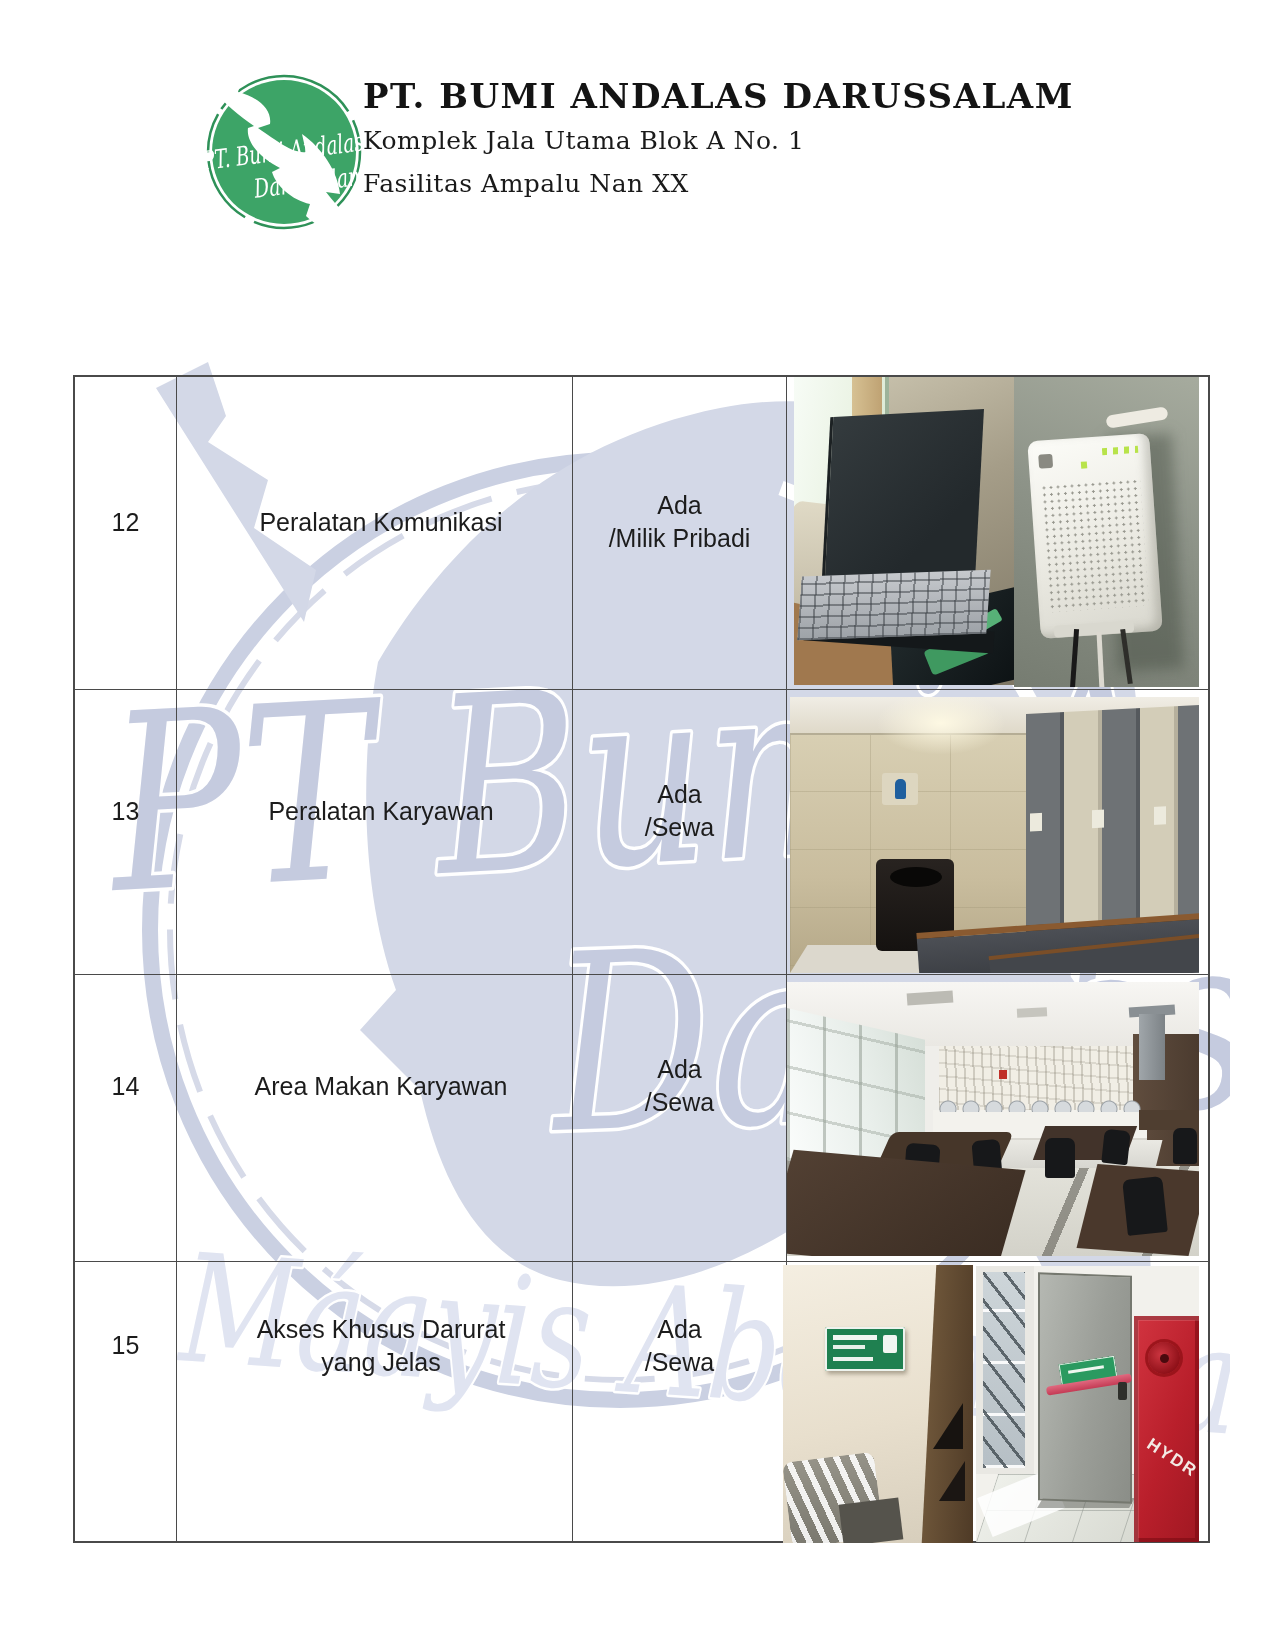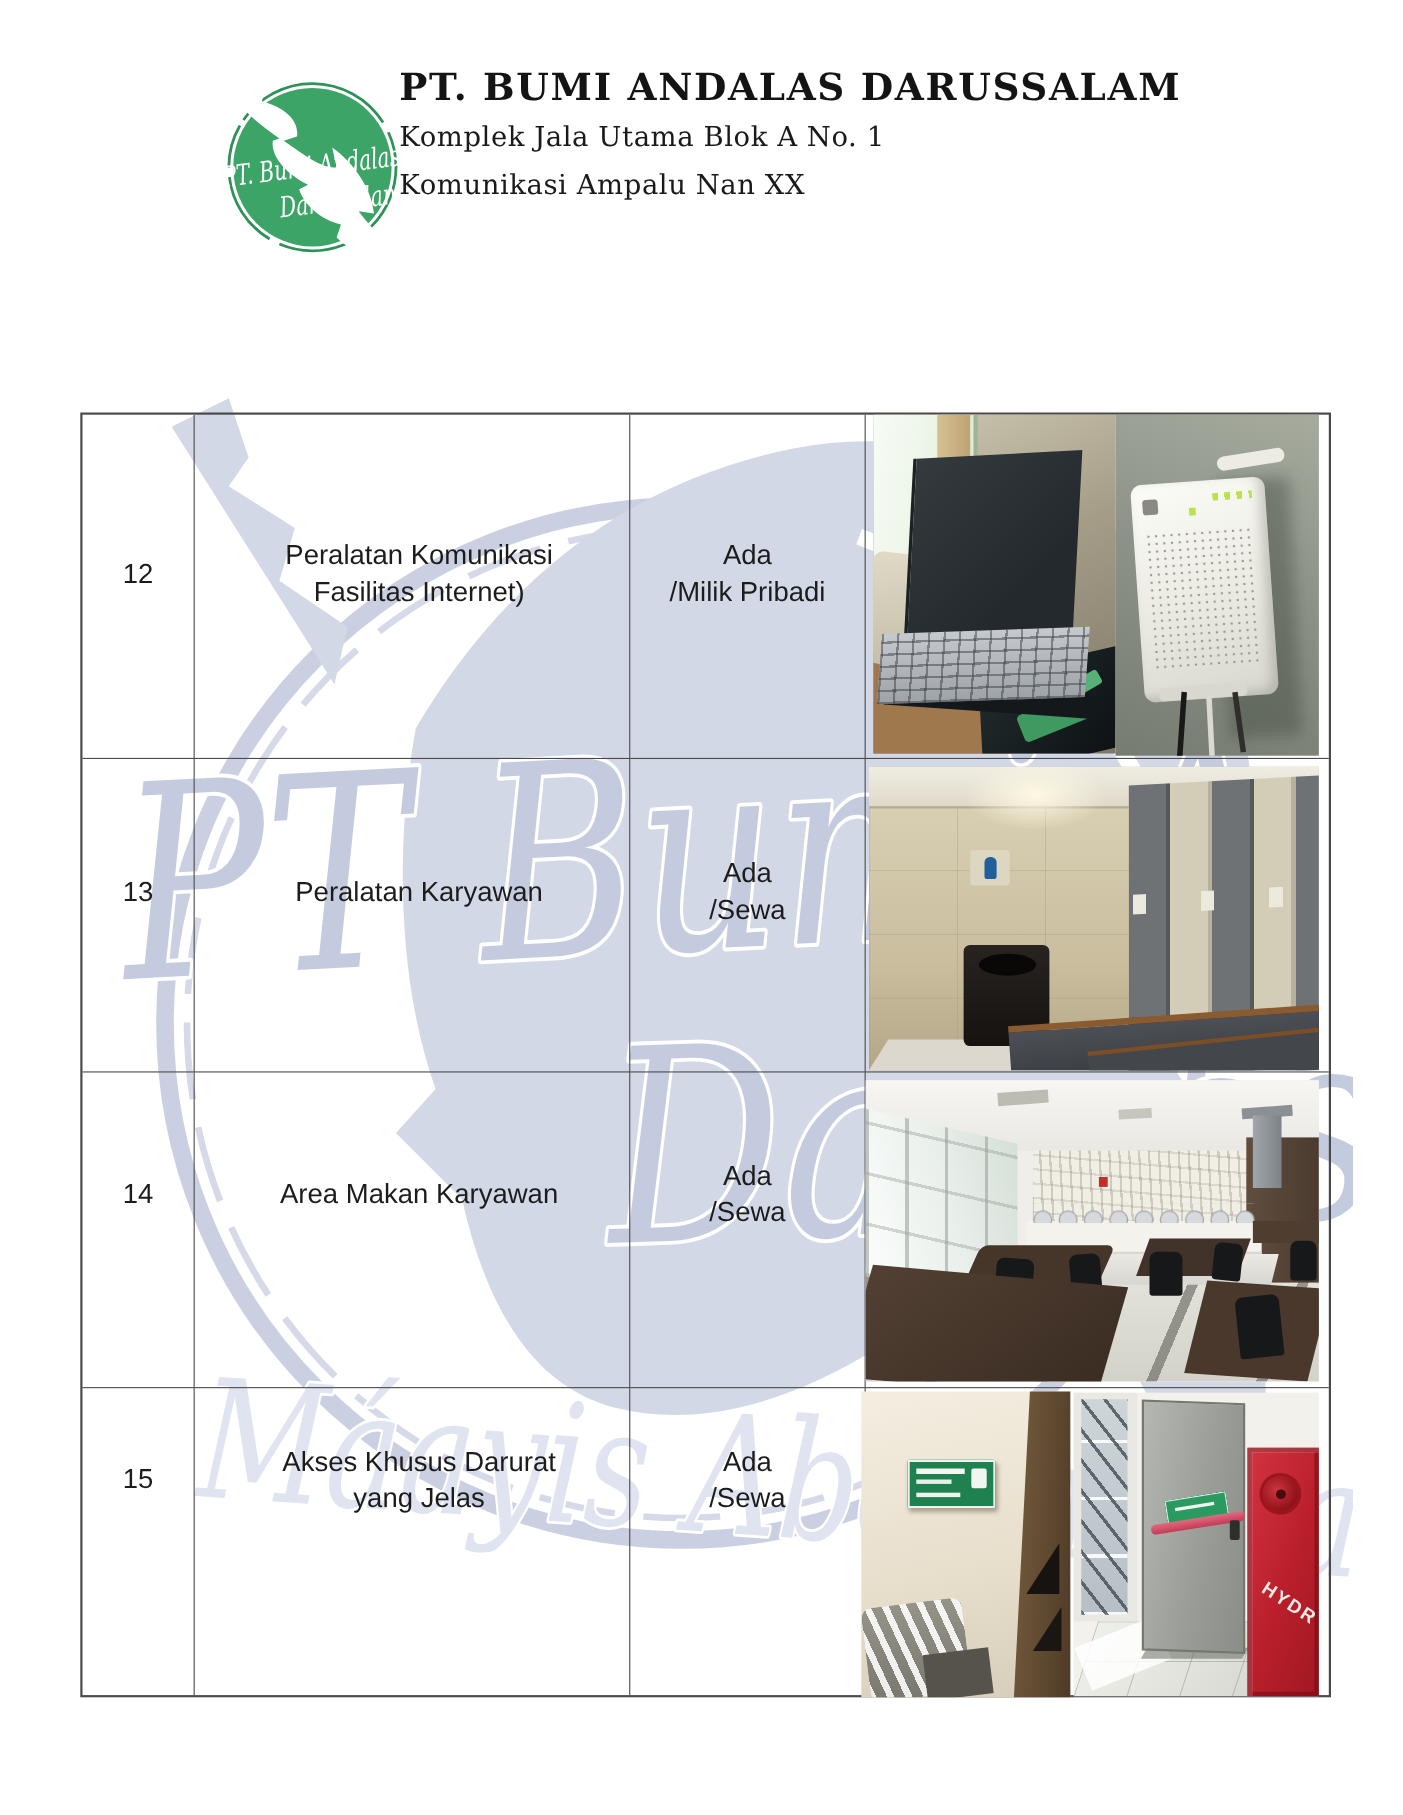--- a/index.html
+++ b/index.html
@@ -1,21 +1,21 @@
 <!DOCTYPE html>
 <html><head>
 <meta charset="utf-8">
 <style>
   html,body{margin:0;padding:0;background:#ffffff;}
   body{font-family:"Liberation Sans",sans-serif;}
   .page{position:relative;width:1275px;height:1650px;margin:0 auto;background:#fff;overflow:hidden;}
 
   
   .logo-wrap{position:absolute;left:198px;top:56px;width:172px;height:188px;}
-  .header-text{position:absolute;left:363px;top:60px;color:#141414;}
+  .header-text{position:absolute;left:363px;top:76px;color:#141414;}
   .company-name{font-family:"DejaVu Serif",serif;font-size:34px;letter-spacing:1.5px;font-weight:600;white-space:nowrap;}
   .addr{font-family:"DejaVu Serif",serif;font-size:25px;line-height:37px;letter-spacing:.5px;margin-top:6px;white-space:nowrap;color:#1a1a1a;}
 
   
   .watermark{position:absolute;left:60px;top:330px;width:1170px;height:1230px;z-index:0;pointer-events:none;}
   .watermark text{font-family:"DejaVu Serif",serif;font-style:italic;}
 
   
   .tbl{position:absolute;left:73px;top:375px;width:1137px;height:1168px;z-index:1;
        display:grid;grid-template-columns:102px 396px 214px 1fr;grid-template-rows:313px 285px 287px 1fr;
@@ -230,32 +230,31 @@
         C62,102 48,86 50,72 L56,70
         C42,60 26,48 16,34 Z"></path>
       <text x="4" y="104" font-size="26" fill="#ffffff" font-family="DejaVu Serif, serif" font-style="italic" textLength="162" lengthAdjust="spacingAndGlyphs" transform="rotate(-7 86 96)">PT. Bumi Andalas</text>
       <text x="52" y="138" font-size="26" fill="#ffffff" font-family="DejaVu Serif, serif" font-style="italic" textLength="112" lengthAdjust="spacingAndGlyphs" transform="rotate(-7 86 96)">Darussalam</text>
     </svg>
   </div>
 
   <div class="header-text">
     <div class="company-name">PT. BUMI ANDALAS DARUSSALAM</div>
     <div class="addr">Komplek Jala Utama Blok A No. 1</div>
-    <div class="addr">Komunikasi Ampalu Nan XX</div>
+    <div class="addr">Fasilitas Ampalu Nan XX</div>
   </div>
 
   <div class="tbl">
 
     <div class="cell cell-num r1">
       <span class="tblock">12</span>
     </div>
     <div class="cell cell-desc r1">
       <div class="tblock">
         <div>Peralatan Komunikasi</div>
-        <div>Fasilitas Internet)</div>
       </div>
     </div>
     <div class="cell cell-status r1">
       <div class="tblock">
         <div>Ada</div>
         <div>/Milik Pribadi</div>
       </div>
     </div>
     <div class="cell lastcol r1"></div>
 

